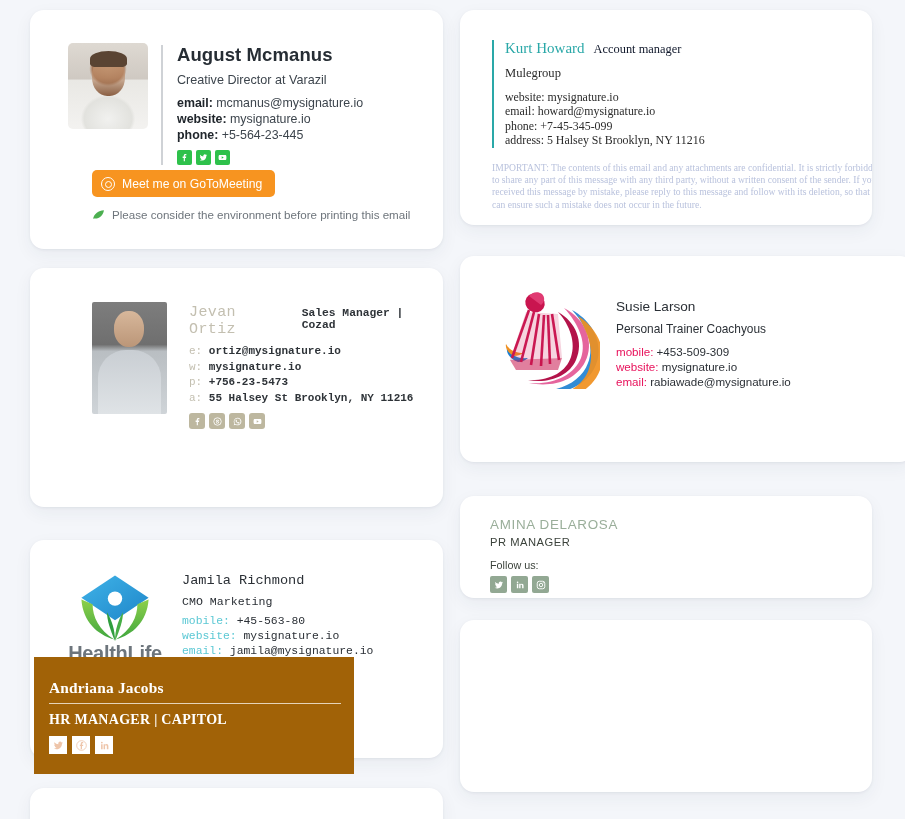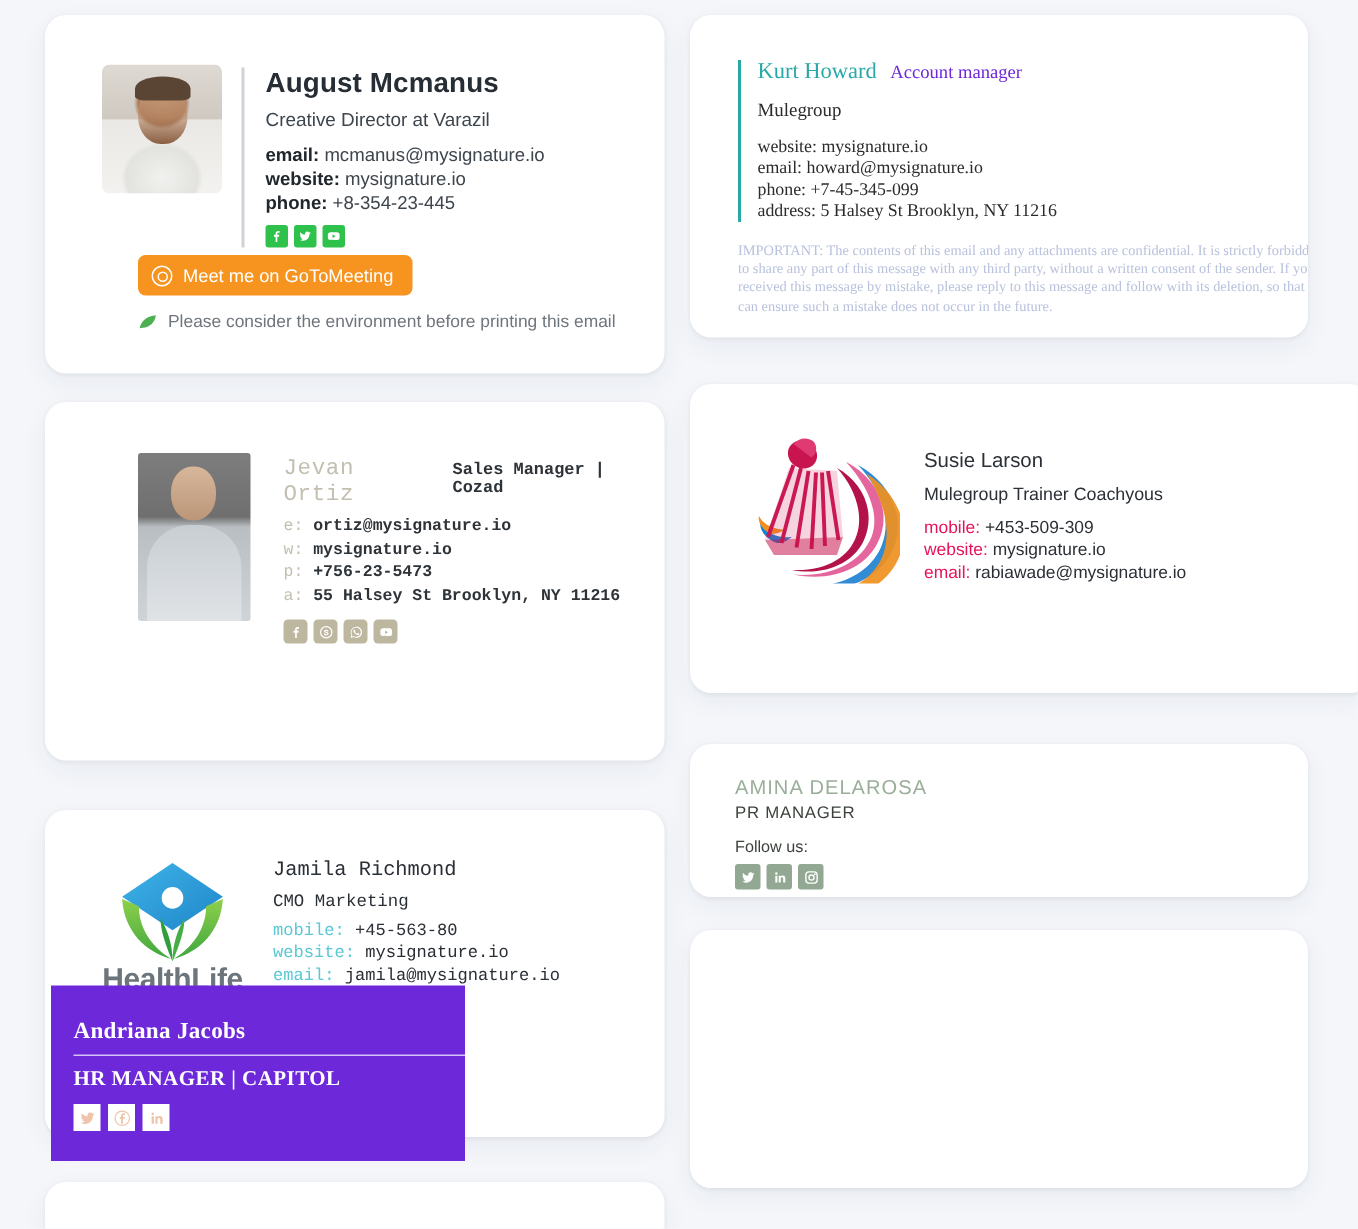--- a/index.html
+++ b/index.html
@@ -65,21 +65,21 @@
   .leaf { width: 13px; height: 11px; flex: none; }
   .aug-eco span { font-size: 11.6px; color: #6e757c; }
 
   
   #card-kurt { left: 460px; top: 10px; width: 412px; height: 215px; overflow: hidden; padding-left: 48px; }
   .kurt-inner { position: absolute; left: 32px; top: 30px; right: -14px; }
   .kurt-block { border-left: 2.4px solid #2aa8a8; padding-left: 11px;
                 font-family: "Liberation Serif", serif; }
   .kurt-head { display: flex; align-items: baseline; gap: 9px; }
   .kurt-name { font-size: 15px; color: #2aa8a8; }
-  .kurt-role { font-size: 12.4px; color: #6d28d9; }
+  .kurt-role { font-size: 12.4px; color: #0f172a; }
   .kurt-company { font-size: 12.6px; color: #2b2b2b; margin-top: 9px; }
   .kurt-lines { font-size: 11.9px; color: #2b2b2b; line-height: 14.4px; margin-top: 9px; }
   .kurt-disc {
     margin-top: 14px; font-family: "Liberation Serif", serif;
     font-size: 9.6px; line-height: 12.4px; color: #b9c2dd;
     width: 392px; white-space: pre-line;
   }
 
   
   #card-jevan { left: 30px; top: 268px; width: 413px; height: 239px; }
@@ -151,22 +151,22 @@
   .am-name { font-size: 13.4px; color: #9aae9a; letter-spacing: .7px; }
   .am-role { font-size: 11.2px; color: #3b423b; letter-spacing: .5px; margin-top: 4px; }
   .am-follow { font-size: 10.8px; color: #3b423b; margin-top: 11px; }
   .am-socials { display: flex; gap: 4px; margin-top: 5px; }
   .sq-sage { width: 17px; height: 17px; border-radius: 2px; background: #92a893;
              display: flex; align-items: center; justify-content: center; }
   .sq-sage svg { width: 10px; height: 10px; fill: #fff; }
 
   
   #card-andriana { left: 460px; top: 620px; width: 412px; height: 172px; }
-  .and-panel { position: absolute; left: 34px; top: 657px; width: 276px; height: 117px;
-               background: #6d28d9; }
+  .and-panel { position: absolute; left: 34px; top: 657px; width: 320px; height: 117px;
+               background: #a16207; }
   .and-inner { padding: 22px 0 0 15px; font-family: "Liberation Serif", serif; color: #ffffff; }
   .and-name { font-size: 15.4px; font-weight: bold; letter-spacing: .2px; }
   .and-hr { width: 292px; height: 1px; background: rgba(255,255,255,.72); margin: 6px 0 8px 0; }
   .and-role { font-size: 14px; font-weight: bold; letter-spacing: .3px; }
   .and-lines { font-size: 11.8px; line-height: 15px; margin-top: 9px; }
   .and-socials { display: flex; gap: 5px; margin-top: 8px; }
   .sq-white { width: 18px; height: 18px; background: #fff;
               display: flex; align-items: center; justify-content: center; }
   .sq-white svg { width: 11px; height: 11px; fill: #eec5aa; }
 
@@ -181,21 +181,21 @@
   <div class="card" id="card-august">
     <div class="aug-wrap">
       <div class="aug-photo"></div>
       <div class="aug-divider"></div>
       <div class="aug-body">
         <div class="aug-name">August Mcmanus</div>
         <div class="aug-title">Creative Director at Varazil</div>
         <div class="aug-lines">
           <div><b>email:</b><span> mcmanus@mysignature.io</span></div>
           <div><b>website:</b><span> mysignature.io</span></div>
-          <div><b>phone:</b><span> +8-354-23-445</span></div>
+          <div><b>phone:</b><span> +5-564-23-445</span></div>
         </div>
         <div class="aug-socials">
           <a class="sq-green">
               <svg viewBox="0 0 24 24">
                 <path d="M13 22v-9h3l.5-3.5H13V7.6c0-1 .3-1.7 1.8-1.7H17V2.7c-.3 0-1.4-.1-2.6-.1-2.6 0-4.4 1.6-4.4 4.5v2.4H7V13h3v9z"></path>
               </svg>
             </a>
           <a class="sq-green">
               <svg viewBox="0 0 24 24">
                 <path d="M22 5.9c-.7.3-1.5.6-2.4.7.9-.5 1.5-1.3 1.8-2.3-.8.5-1.7.8-2.6 1A4.1 4.1 0 0 0 11.6 9c-3.4-.2-6.4-1.8-8.4-4.3-.4.6-.6 1.3-.6 2.1 0 1.4.7 2.7 1.8 3.4-.7 0-1.3-.2-1.9-.5 0 2 1.4 3.7 3.3 4.1-.3.1-.7.1-1.1.1-.3 0-.5 0-.8-.1.5 1.6 2 2.8 3.8 2.9a8.2 8.2 0 0 1-6.1 1.7 11.6 11.6 0 0 0 6.3 1.8c7.5 0 11.6-6.2 11.6-11.6v-.5c.8-.6 1.5-1.3 2-2.1z"></path>
@@ -304,21 +304,21 @@
             <path d="M51 30 L43 81"></path>
           <path d="M56 31 L53 82"></path>
             <path d="M60 31 L62 80"></path>
             <path d="M64 30 L71 76"></path>
         </g>
         <path d="M38 28 L70 30 L74 74 L22 76 Z" fill="#d42a5e" opacity=".2"></path>
         <path d="M22 76 L74 74 L70 86 L28 86 Z" fill="#c9154f" opacity=".55"></path>
       </svg>
       <div class="sus-body">
         <div class="sus-name">Susie Larson</div>
-        <div class="sus-title">Mulegroup Trainer Coachyous</div>
+        <div class="sus-title">Personal Trainer Coachyous</div>
         <div class="sus-lines">
           <div><span class="k">mobile:</span><span> +453-509-309</span></div>
           <div><span class="k">website:</span><span> mysignature.io</span></div>
           <div><span class="k">email:</span><span> rabiawade@mysignature.io</span></div>
         </div>
       </div>
     </div>
 
   </div>
 

